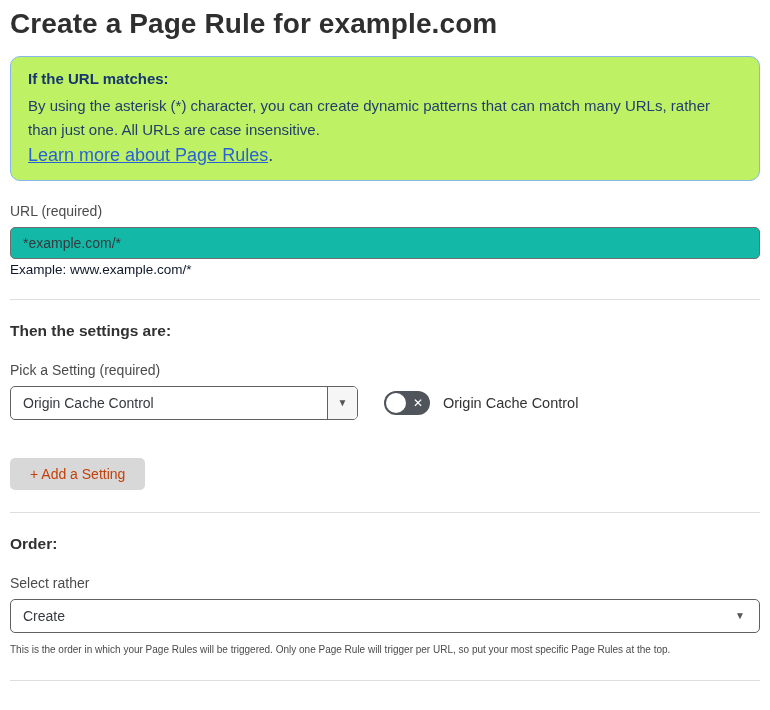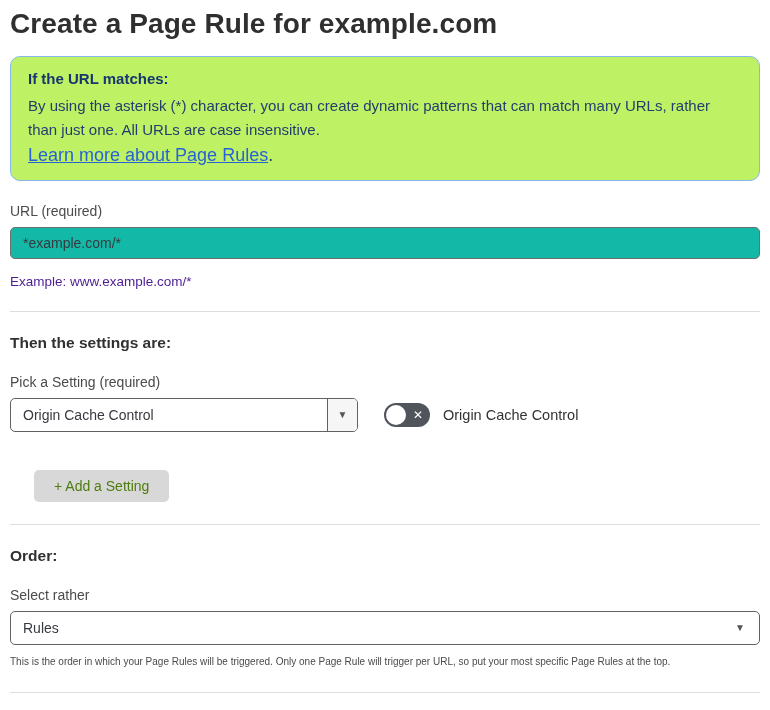--- a/index.html
+++ b/index.html
@@ -44,21 +44,21 @@
   }
 
   .text-input {
     width: 100%; height: 32px;
     border: 1px solid #6e6e6e; border-radius: 5px;
     font-family: "Liberation Sans", sans-serif;
     font-size: 14px; color: #36393f;
     padding: 0 12px; background: #14b8a6; outline: none;
   }
   .helper-text {
-    font-size: 13.5px; color: #4c1d95; margin-top: 15px;
+    font-size: 13.5px; color: #0f172a; margin-top: 3px;
   }
 
   hr.divider {
     border: none; border-top: 1px solid #dedede;
     margin: 22px 0;
   }
 
   .section-heading {
     font-size: 15.5px; font-weight: 700; color: #313131;
     margin-bottom: 22px;
@@ -100,21 +100,21 @@
     color: #ffffff; font-size: 12px; line-height: 1;
   }
   .toggle-label { font-size: 14.5px; color: #333; margin-left: 13px; }
 
   .btn {
     display: inline-flex; align-items: center; justify-content: center;
     border: none; border-radius: 5px; cursor: pointer;
     font-family: "Liberation Sans", sans-serif;
     font-size: 14px; height: 32px; padding: 0 20px;
   }
-  .btn-gray { background: #d8d8d8; color: #4d7c0f; margin-left: 24px; }
+  .btn-gray { background: #d8d8d8; color: #c2410c; }
 
   .add-setting-btn { margin-top: 38px; }
 
   
   .select-wide {
     display: flex; align-items: center;
     width: 100%; height: 34px;
     border: 1px solid #616161; border-radius: 5px;
     background: #fff; cursor: pointer; padding: 0 14px 0 12px;
   }
@@ -167,21 +167,21 @@
 
   <button class="btn btn-gray add-setting-btn">+ Add a Setting</button>
 
   <hr class="divider">
 
   <div class="section-heading">Order:</div>
 
   <div class="field-label">Select rather</div>
 
   <div class="select-wide">
-    <span class="select-value">Rules</span>
+    <span class="select-value">Create</span>
     <span class="caret">▼</span>
   </div>
 
   <div class="order-helper">This is the order in which your Page Rules will be triggered. Only one Page Rule will trigger per URL, so put your most specific Page Rules at the top.</div>
 
   <hr class="divider">
 
   
 
 </div>

